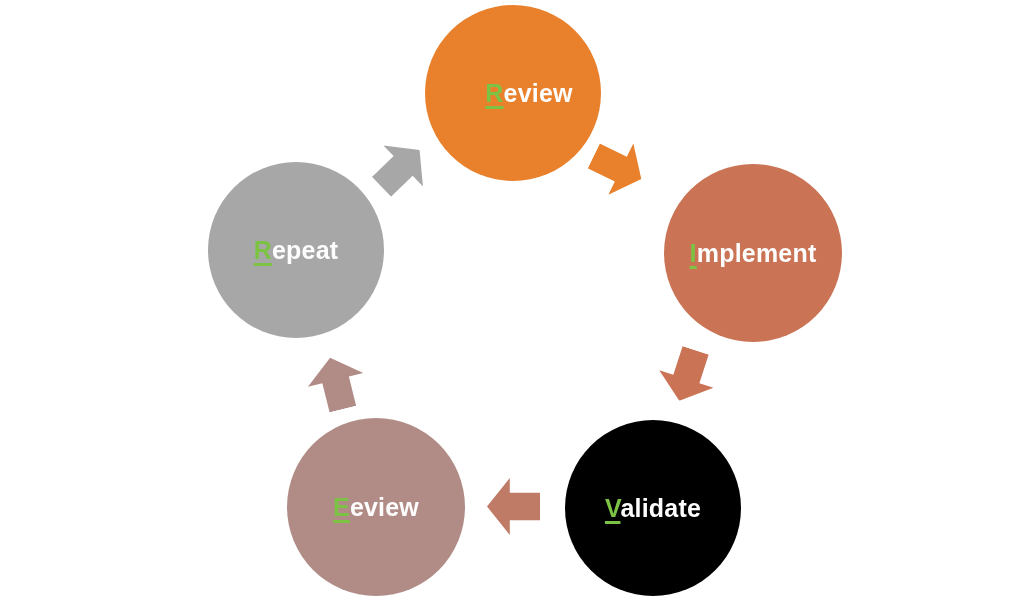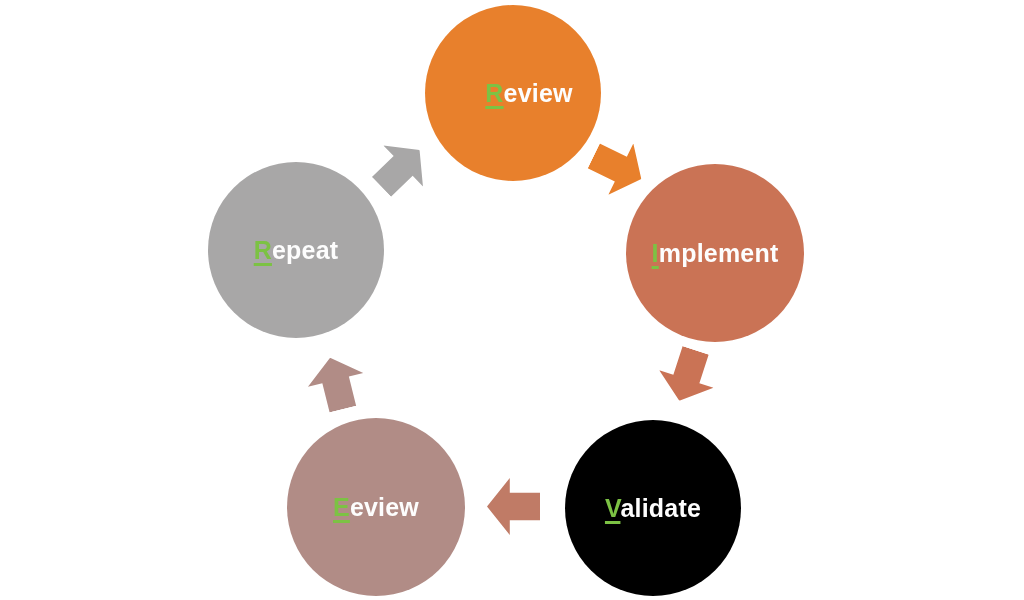--- a/index.html
+++ b/index.html
@@ -42,21 +42,21 @@
 </style>
 </head>
 <body>
 
 <div class="stage" style="background: rgb(255, 255, 255);">
 
   <div class="node" style="left: 425px; top: 5px; height: 176px; width: 176px; background: rgb(232, 128, 44);">
     <span class="node-label" style="color: rgb(253, 253, 253); margin-left: 32px;"><span class="initial" style="color: rgb(124, 194, 68);">R</span><span class="rest">eview</span></span>
   </div>
 
-  <div class="node" style="left: 626px; top: 164px; height: 178px; width: 178px; background: rgb(202, 115, 85);">
+  <div class="node" style="left: 664px; top: 164px; height: 178px; width: 178px; background: rgb(202, 115, 85);">
     <span class="node-label" style="color: rgb(253, 253, 253);"><span class="initial" style="color: rgb(124, 194, 68);">I</span><span class="rest">mplement</span></span>
   </div>
 
   <div class="node" style="left: 565px; top: 420px; height: 176px; width: 176px; background: #000000;">
     <span class="node-label" style="color: rgb(253, 253, 253);"><span class="initial" style="color: rgb(124, 194, 68);">V</span><span class="rest">alidate</span></span>
   </div>
 
   <div class="node" style="left: 287px; top: 418px; height: 178px; width: 178px; background: rgb(177, 140, 134);">
     <span class="node-label" style="color: rgb(253, 253, 253);"><span class="initial" style="color: rgb(124, 194, 68);">E</span><span class="rest">eview</span></span>
   </div>

